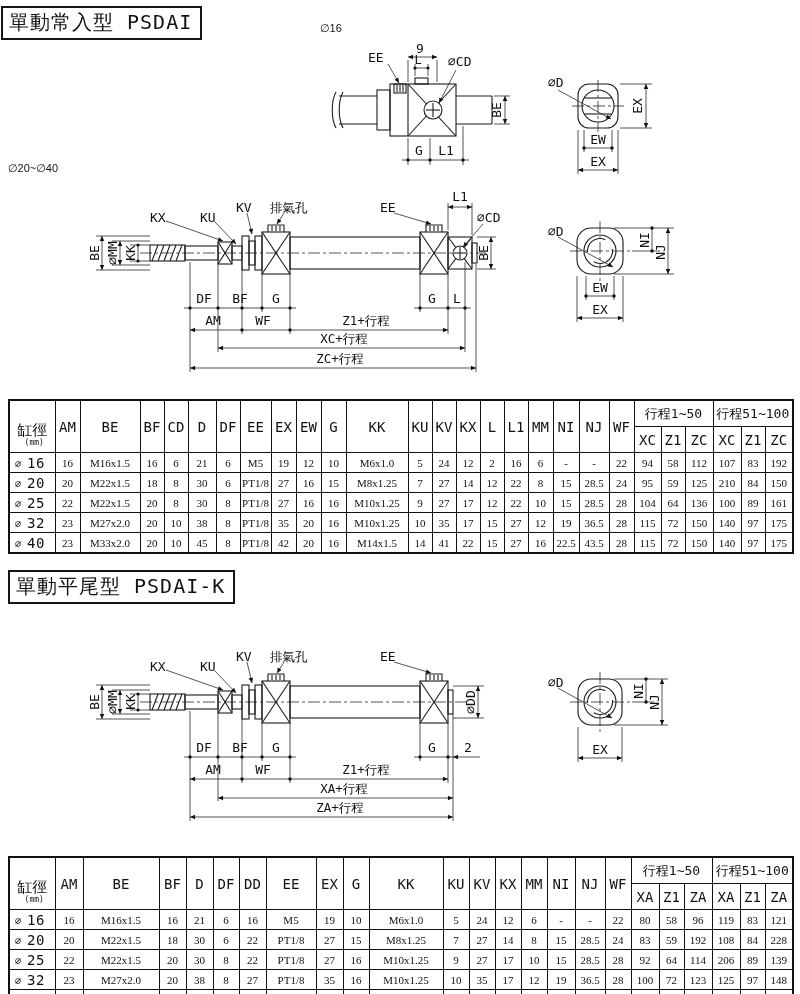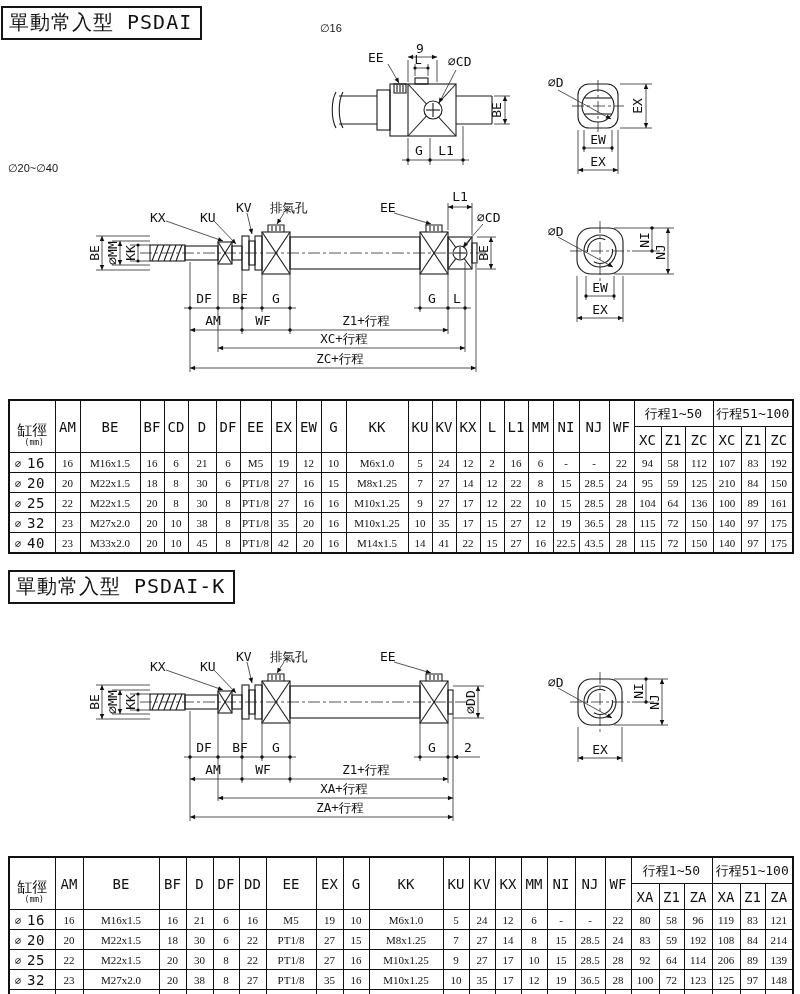--- a/index.html
+++ b/index.html
@@ -31,21 +31,21 @@
   .bore-num{font-size:14px;font-family:"DejaVu Sans Mono",sans-serif;letter-spacing:0.5px;}
   th.corner .corner-title{font-size:15px;line-height:15px;margin-top:16px;}
   th.corner .corner-unit{font-size:8px;text-align:center;padding-right:4px;line-height:9px;margin-left:8px;}
 </style>
 </head>
 <body>
 
 <div class="abs title-box" style="left:1px;top:6px;text-align:right;">單動常入型 PSDAI</div>
 <div class="abs dia-label" style="left:320px;top:22px;">∅16</div>
 <div class="abs dia-label" style="left:8px;top:162px;">∅20~∅40</div>
-<div class="abs title-box" style="left:8px;top:570px;">單動常入型 PSDAI-K</div>
+<div class="abs title-box" style="left:8px;top:570px;">單動平尾型 PSDAI-K</div>
 
 <svg style="left:320px;top:30px;" width="400" height="165" viewBox="320 30 400 165">
   <defs>
     <marker id="a1" viewBox="0 0 10 10" refX="9" refY="5" markerWidth="9" markerHeight="7" orient="auto-start-reverse">
       <path d="M0,1 L9,5 L0,9 z" fill="#111"></path>
     </marker>
   </defs>
   <g class="ln">
     <path d="M336,92 c-5,9 -5,27 0,36"></path>
       <path d="M343,92 c-5,9 -5,27 0,36"></path>
@@ -739,21 +739,21 @@
         <td>14</td>
         <td>8</td>
         <td>15</td>
         <td>28.5</td>
         <td>24</td>
         <td>83</td>
         <td>59</td>
         <td>192</td>
         <td>108</td>
         <td>84</td>
-        <td>214</td>
+        <td>228</td>
       </tr>
       <tr>
         <th class="bore"><span class="bore-sym">∅ </span><span class="bore-num">25</span></th>
         <td>22</td>
         <td>M22x1.5</td>
         <td>20</td>
         <td>30</td>
         <td>8</td>
         <td>22</td>
         <td>PT1/8</td>

